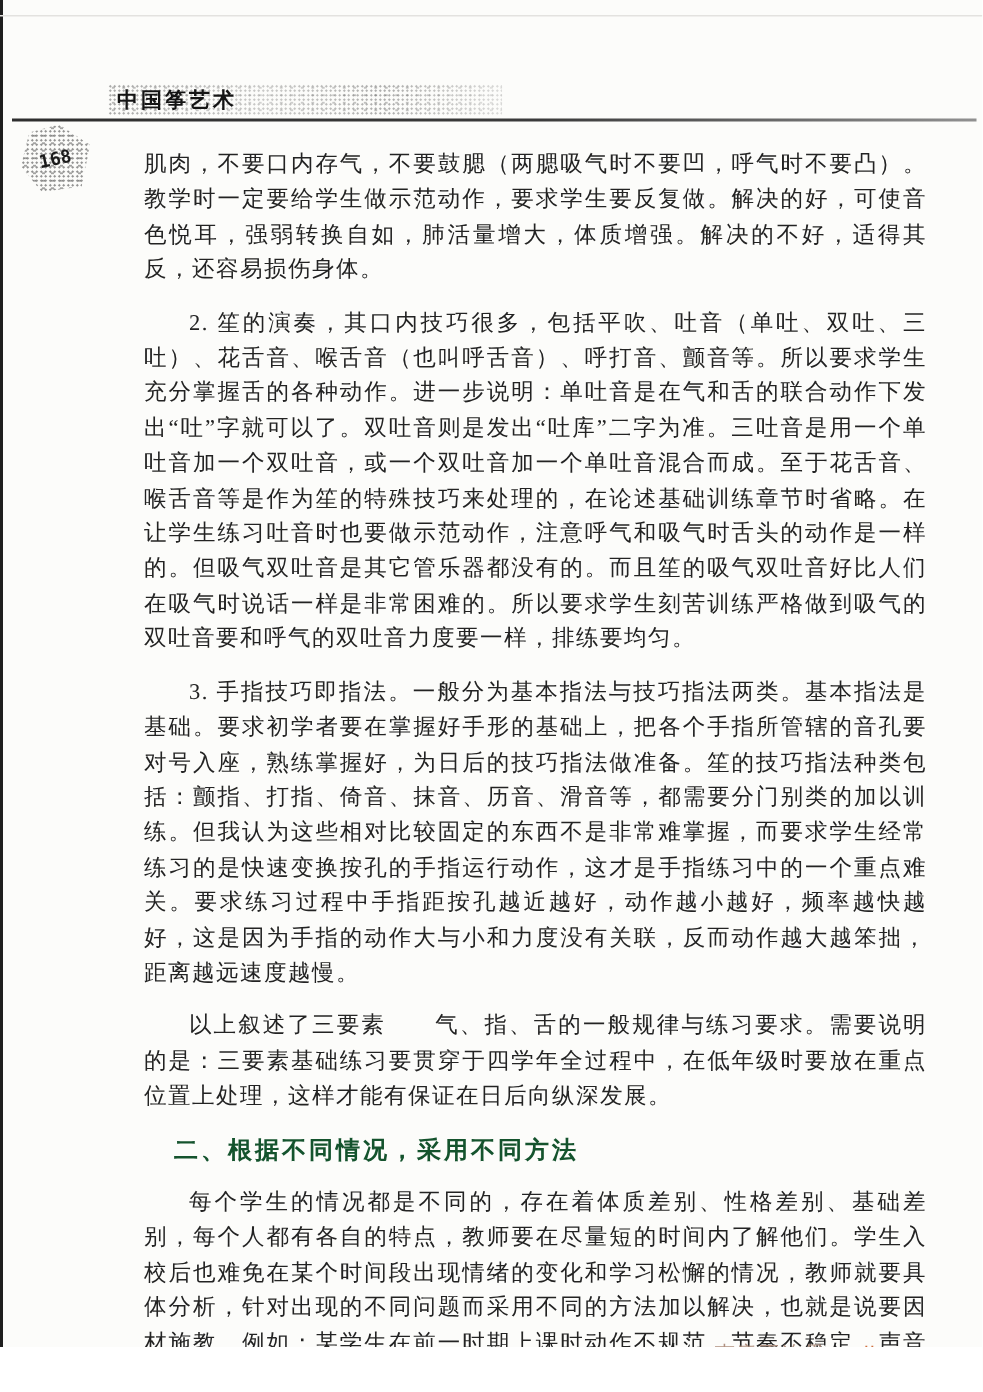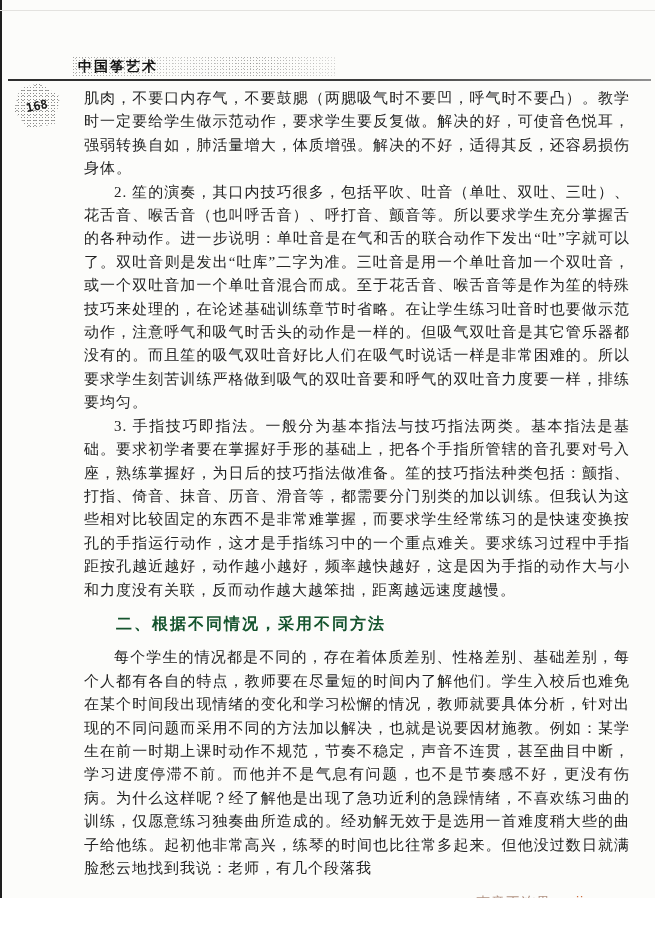--- a/index.html
+++ b/index.html
@@ -47,21 +47,21 @@
     font-family:"DejaVu Sans Mono",monospace;
     font-size:12px;font-weight:700;color:#1c1c1c;
     transform:rotate(-12deg);
   }
   
   .body-text{
     position:absolute;left:84px;top:87px;width:546px;
     font-size:15px;line-height:23.4px;letter-spacing:1px;
     color:#232323;text-align:justify;
   }
-  .body-text p{margin:0;}
+  .body-text p{margin:12px;}
   .ind{text-indent:2em;}
   .sec{
     font-family:"Liberation Sans","DejaVu Sans",sans-serif;
     font-size:16px;font-weight:700;letter-spacing:2px;color:#14532d;
     margin:10px 0 11px;text-indent:2em;
   }
   
   .watermark{
     position:absolute;right:14px;top:894px;
     font-family:"Liberation Sans","DejaVu Sans",sans-serif;
@@ -83,20 +83,21 @@
   <div class="header-rule"></div>
 
   <div class="badge">
     <span>168</span>
   </div>
 
   <main class="body-text">
     <p>肌肉，不要口内存气，不要鼓腮（两腮吸气时不要凹，呼气时不要凸）。教学时一定要给学生做示范动作，要求学生要反复做。解决的好，可使音色悦耳，强弱转换自如，肺活量增大，体质增强。解决的不好，适得其反，还容易损伤身体。</p>
     <p class="ind">2. 笙的演奏，其口内技巧很多，包括平吹、吐音（单吐、双吐、三吐）、花舌音、喉舌音（也叫呼舌音）、呼打音、颤音等。所以要求学生充分掌握舌的各种动作。进一步说明：单吐音是在气和舌的联合动作下发出“吐”字就可以了。双吐音则是发出“吐库”二字为准。三吐音是用一个单吐音加一个双吐音，或一个双吐音加一个单吐音混合而成。至于花舌音、喉舌音等是作为笙的特殊技巧来处理的，在论述基础训练章节时省略。在让学生练习吐音时也要做示范动作，注意呼气和吸气时舌头的动作是一样的。但吸气双吐音是其它管乐器都没有的。而且笙的吸气双吐音好比人们在吸气时说话一样是非常困难的。所以要求学生刻苦训练严格做到吸气的双吐音要和呼气的双吐音力度要一样，排练要均匀。</p>
     <p class="ind">3. 手指技巧即指法。一般分为基本指法与技巧指法两类。基本指法是基础。要求初学者要在掌握好手形的基础上，把各个手指所管辖的音孔要对号入座，熟练掌握好，为日后的技巧指法做准备。笙的技巧指法种类包括：颤指、打指、倚音、抹音、历音、滑音等，都需要分门别类的加以训练。但我认为这些相对比较固定的东西不是非常难掌握，而要求学生经常练习的是快速变换按孔的手指运行动作，这才是手指练习中的一个重点难关。要求练习过程中手指距按孔越近越好，动作越小越好，频率越快越好，这是因为手指的动作大与小和力度没有关联，反而动作越大越笨拙，距离越远速度越慢。</p>
+    <p class="ind">以上叙述了三要素　　气、指、舌的一般规律与练习要求。需要说明的是：三要素基础练习要贯穿于四学年全过程中，在低年级时要放在重点位置上处理，这样才能有保证在日后向纵深发展。</p>
     <h2 class="sec">二、根据不同情况，采用不同方法</h2>
     <p class="ind">每个学生的情况都是不同的，存在着体质差别、性格差别、基础差别，每个人都有各自的特点，教师要在尽量短的时间内了解他们。学生入校后也难免在某个时间段出现情绪的变化和学习松懈的情况，教师就要具体分析，针对出现的不同问题而采用不同的方法加以解决，也就是说要因材施教。例如：某学生在前一时期上课时动作不规范，节奏不稳定，声音不连贯，甚至曲目中断，学习进度停滞不前。而他并不是气息有问题，也不是节奏感不好，更没有伤病。为什么这样呢？经了解他是出现了急功近利的急躁情绪，不喜欢练习曲的训练，仅愿意练习独奏曲所造成的。经劝解无效于是选用一首难度稍大些的曲子给他练。起初他非常高兴，练琴的时间也比往常多起来。但他没过数日就满脸愁云地找到我说：老师，有几个段落我</p>
   </main>
 
   <div class="watermark">
     <span class="wm-name">声音不连贯</span>
     <span class="wm-url">jianpu.cn</span>
   </div>
 
 </div>

